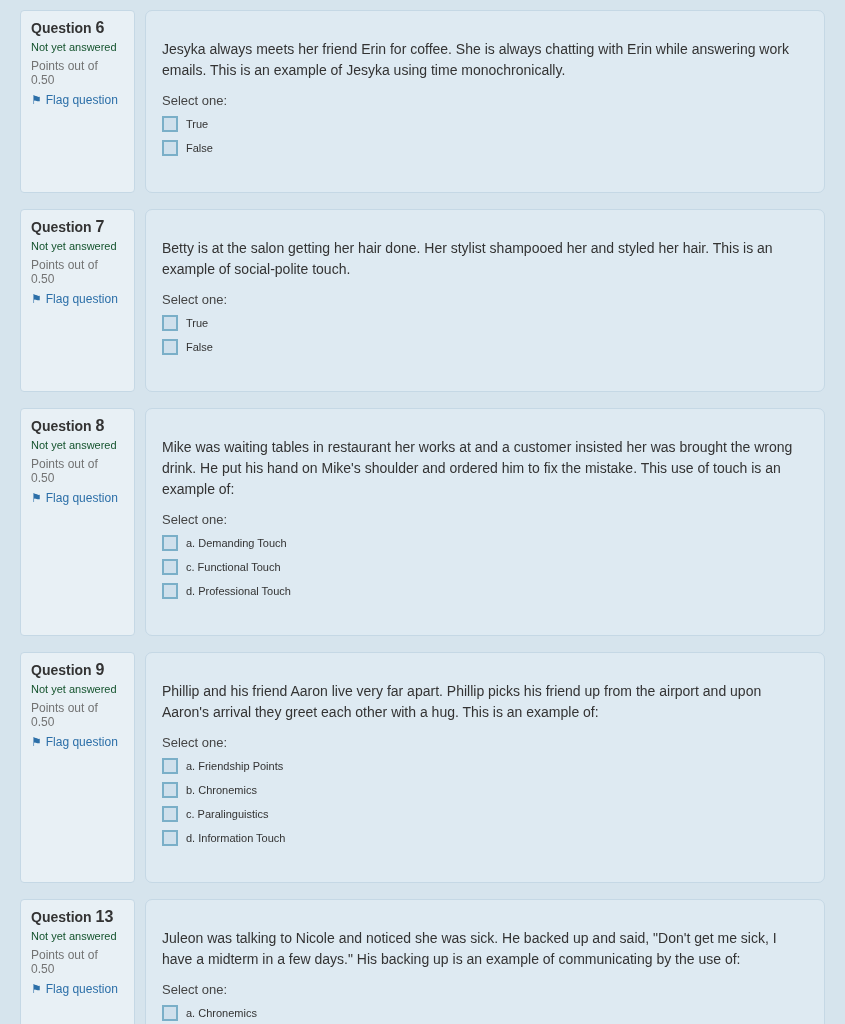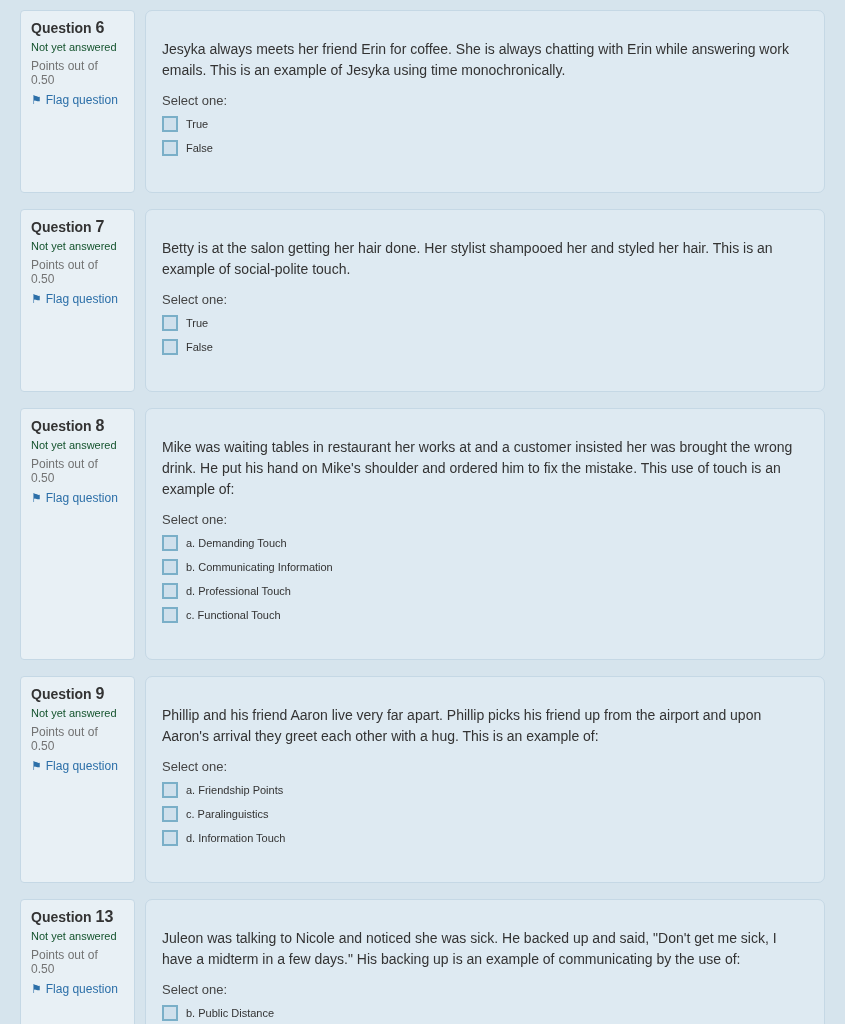--- a/index.html
+++ b/index.html
@@ -153,30 +153,26 @@
       </div>
       <div class="question-content">
         <div class="question-text">Mike was waiting tables in restaurant her works at and a customer insisted her was brought the wrong drink. He put his hand on Mike's shoulder and ordered him to fix the mistake. This use of touch is an example of:</div>
         <div class="select-one-label">Select one:</div>
         <div class="option-row">
           <div class="option-checkbox"></div>
           <span class="option-label">a. Demanding Touch</span>
         </div>
         <div class="option-row">
           <div class="option-checkbox"></div>
-          <span class="option-label">b. Communicating Information</span>
+          <span class="option-label">c. Functional Touch</span>
         </div>
         <div class="option-row">
           <div class="option-checkbox"></div>
           <span class="option-label">d. Professional Touch</span>
         </div>
-        <div class="option-row">
-          <div class="option-checkbox"></div>
-          <span class="option-label">c. Functional Touch</span>
-        </div>
       </div>
     </div>
     <div class="question-block">
       <div class="question-sidebar">
         <div class="question-number">Question <span>9</span></div>
         <div class="not-answered">Not yet answered</div>
         <div class="points">Points out of 0.50</div>
         <div class="flag-question">
           <span class="flag-icon">⚑</span>
           <span>Flag question</span>
@@ -184,20 +180,24 @@
       </div>
       <div class="question-content">
         <div class="question-text">Phillip and his friend Aaron live very far apart. Phillip picks his friend up from the airport and upon Aaron's arrival they greet each other with a hug. This is an example of:</div>
         <div class="select-one-label">Select one:</div>
         <div class="option-row">
           <div class="option-checkbox"></div>
           <span class="option-label">a. Friendship Points</span>
         </div>
         <div class="option-row">
           <div class="option-checkbox"></div>
+          <span class="option-label">b. Chronemics</span>
+        </div>
+        <div class="option-row">
+          <div class="option-checkbox"></div>
           <span class="option-label">c. Paralinguistics</span>
         </div>
         <div class="option-row">
           <div class="option-checkbox"></div>
           <span class="option-label">d. Information Touch</span>
         </div>
       </div>
     </div>
     <div class="question-block">
       <div class="question-sidebar">
@@ -205,20 +205,24 @@
         <div class="not-answered">Not yet answered</div>
         <div class="points">Points out of 0.50</div>
         <div class="flag-question">
           <span class="flag-icon">⚑</span>
           <span>Flag question</span>
         </div>
       </div>
       <div class="question-content">
         <div class="question-text">Juleon was talking to Nicole and noticed she was sick. He backed up and said, "Don't get me sick, I have a midterm in a few days." His backing up is an example of communicating by the use of:</div>
         <div class="select-one-label">Select one:</div>
+        <div class="option-row">
+          <div class="option-checkbox"></div>
+          <span class="option-label">a. Chronemics</span>
+        </div>
         <div class="option-row">
           <div class="option-checkbox"></div>
           <span class="option-label">b. Public Distance</span>
         </div>
         <div class="option-row">
           <div class="option-checkbox"></div>
           <span class="option-label">c. Personal Distance</span>
         </div>
         <div class="option-row">
           <div class="option-checkbox"></div>

